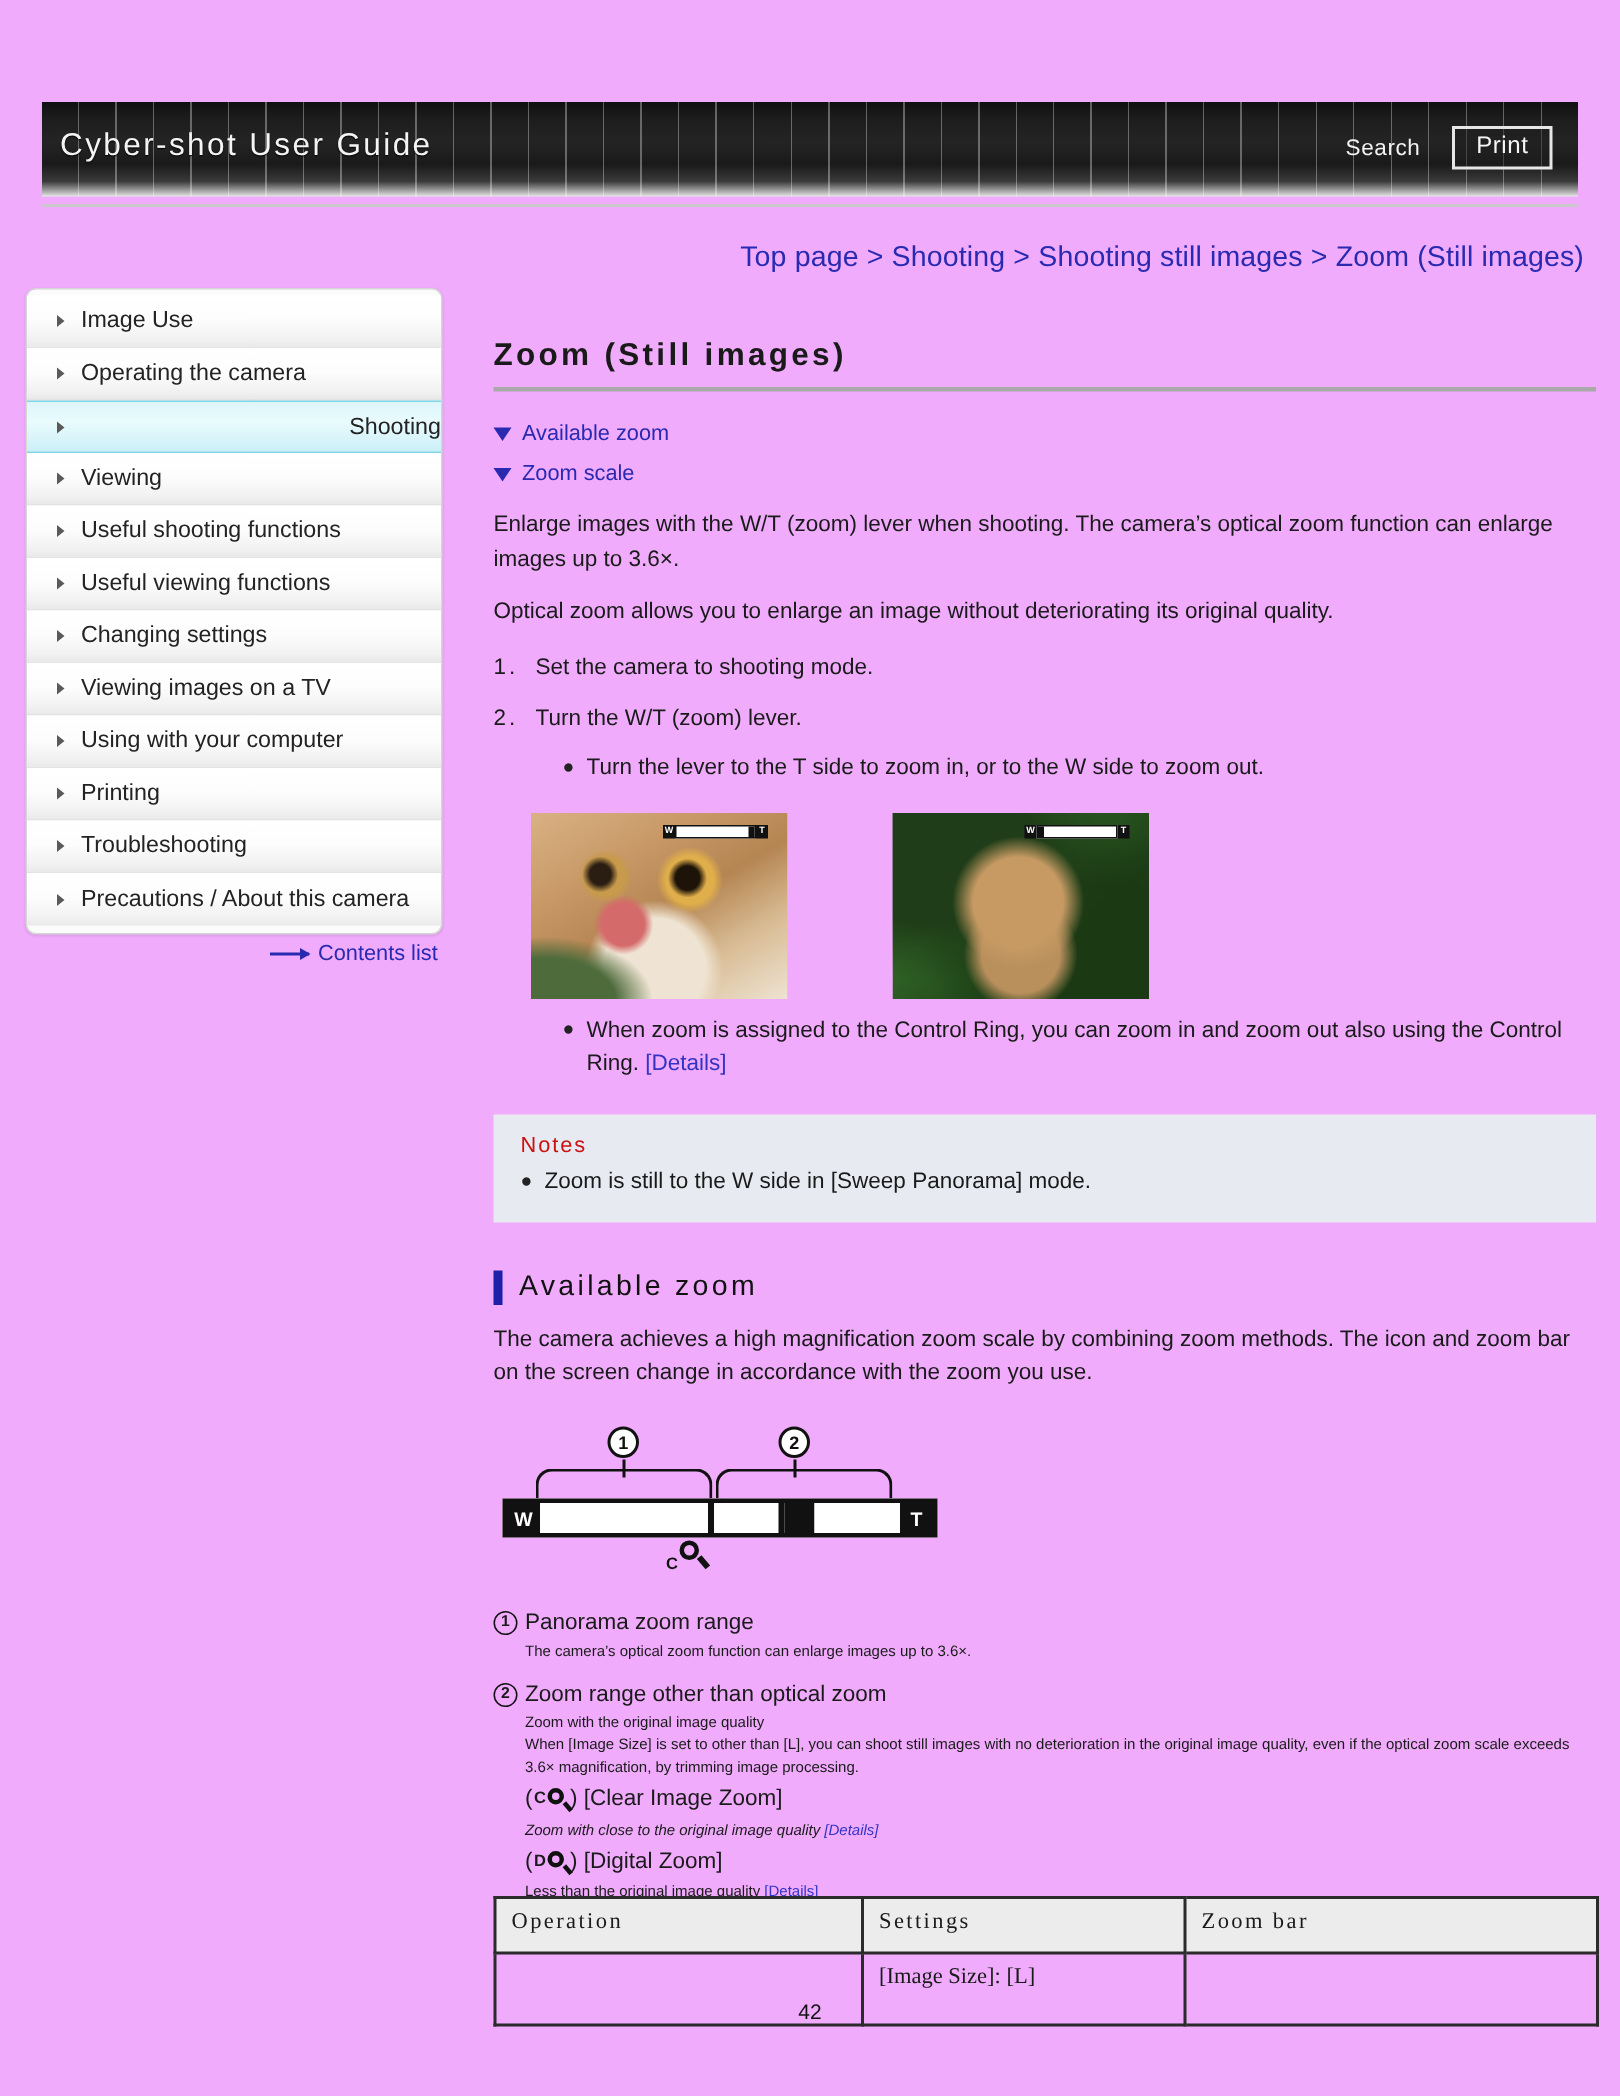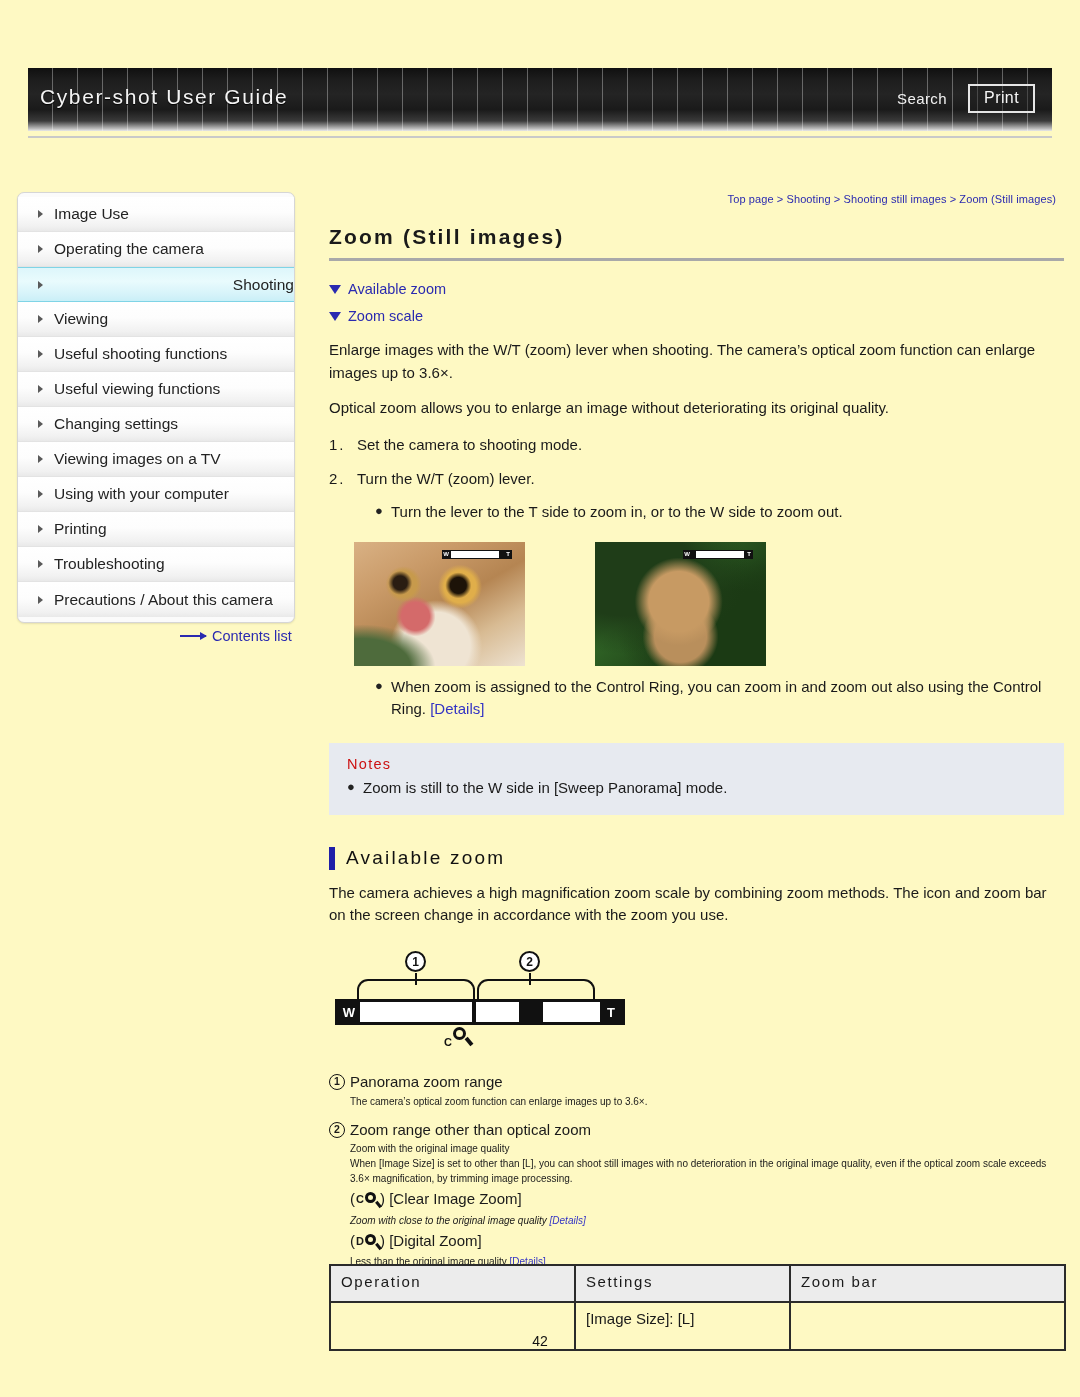--- a/index.html
+++ b/index.html
@@ -7,21 +7,21 @@
     margin: 0; padding: 0;
     width: 1080px; height: 1397px;
     background: #ffffff;
     font-family: "Liberation Sans", sans-serif;
     color: #1a1a1a;
   }
   #page {
     position: relative;
     width: 1080px; height: 1397px;
     overflow: hidden;
-    background: #fef9c3;
+    background: #f0abfc;
   }
 
   
   .banner {
     position: absolute;
     left: 28px; top: 68px;
     width: 1024px; height: 63px;
     background:
       repeating-linear-gradient(to right,
         rgba(255,255,255,0.00) 0px,
@@ -68,25 +68,24 @@
     position: absolute;
     left: 28px; top: 136px;
     width: 1024px; height: 2px;
     background: #c9c9c9;
   }
 
   
   .breadcrumb {
     position: absolute;
     right: 24px; top: 161px;
-    font-size: 11px;
+    font-size: 19px;
     color: #2a2ab0;
     letter-spacing: .1px;
     white-space: nowrap;
-    margin-top: 32px;
   }
 
   
   .sidebar {
     position: absolute;
     left: 17px; top: 192px;
     width: 278px;
     border: 1px solid #d6d6d6;
     border-radius: 7px;
     background: #fbfbfb;
@@ -459,20 +458,21 @@
     border-collapse: collapse;
     table-layout: fixed;
   }
   .tbl th, .tbl td {
     border: 2px solid #2b2b2b;
     text-align: left;
     vertical-align: top;
     font-weight: normal;
     font-size: 15px;
     padding: 7px 10px;
+    font-family: Liberation Serif, serif;
   }
   .tbl th {
     background: #ececec;
     letter-spacing: 1.6px;
     height: 37px;
   }
   .tbl td { height: 48px; }
   .tbl col.c1 { width: 245px; }
   .tbl col.c2 { width: 215px; }
   .tbl col.c3 { width: 275px; }

